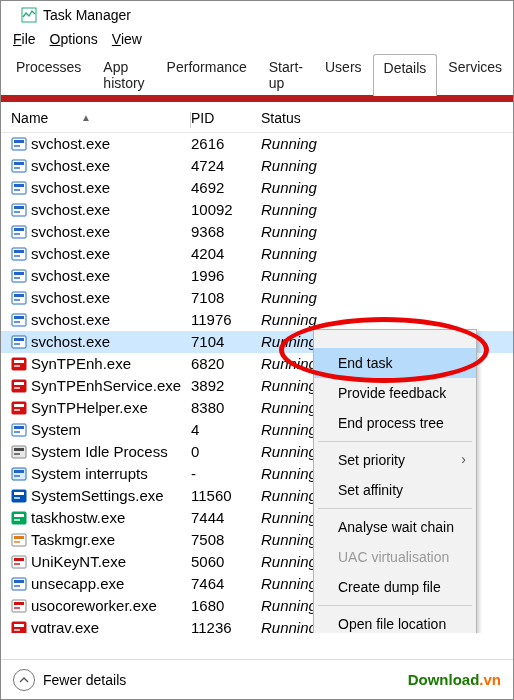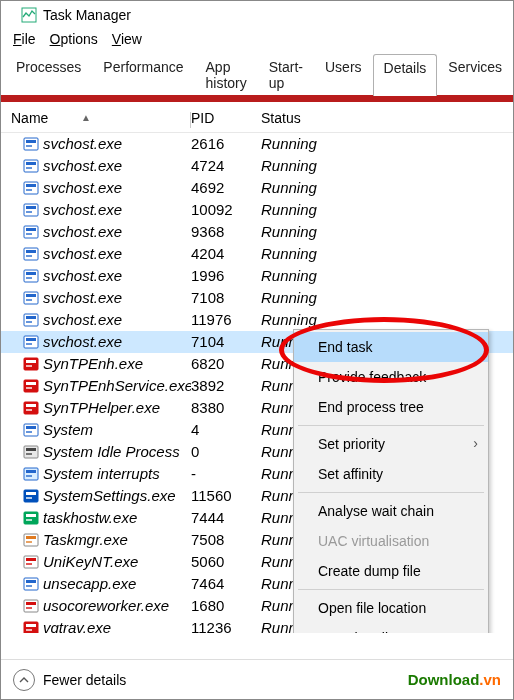--- a/index.html
+++ b/index.html
@@ -84,43 +84,43 @@
     background: #fff;
     overflow: hidden;
   }
   .row {
     display: flex;
     align-items: center;
     height: 22px;
   }
   .row.selected { background: #cde8ff; }
   .cell-name {
-    width: 190px; padding-left: 22px;
+    width: 190px; padding-left: 10px;
     display: flex; align-items: center;
-    white-space: nowrap; overflow: hidden; font-style: italic;
+    white-space: nowrap; overflow: hidden;
   }
   .cell-pid  { width: 70px; }
   .cell-stat { flex: 1; font-style: italic; }
   .picon {
     width: 16px; height: 16px;
     display: inline-flex; align-items: center; justify-content: center;
     margin-right: 4px;
     flex-shrink: 0;
   }
   
   .ctx {
     position: absolute;
-    left: 292px;
+    left: 312px;
     top: 2px;
-    width: 196px;
+    width: 164px;
     background: #f2f2f2;
     border: 1px solid #b6b6b6;
     box-shadow: 2px 2px 4px rgba(0,0,0,0.2);
     font-size: 14px;
-    padding: 2px 0;
+    padding: 18px 0;
     z-index: 10;
   }
   .ctx-item {
     padding: 4px 22px 4px 24px;
     cursor: default;
     position: relative;
   }
   .ctx-item.hl { background: #b7dcfb; }
   .ctx-item.disabled { color: #9a9a9a; }
   .ctx-sep { height: 0; border-top: 1px solid #d0d0d0; margin: 3px 4px; }
@@ -194,22 +194,22 @@
   </div>
 
   <div class="menu-bar">
     <div class="menu-item"><u>F</u><span>ile</span></div>
     <div class="menu-item"><u>O</u><span>ptions</span></div>
     <div class="menu-item"><u>V</u><span>iew</span></div>
   </div>
 
   <div class="tab-strip" id="tab-strip">
       <div class="tab">Processes</div>
+      <div class="tab">App history</div>
       <div class="tab">Performance</div>
-      <div class="tab">App history</div>
       <div class="tab">Start-up</div>
       <div class="tab">Users</div>
       <div class="tab active">Details</div>
       <div class="tab">Services</div>
     </div>
 
   <div class="columns-header">
     <div class="col-name">
       <span>Name</span>
       <span class="sort-arrow">▲</span>

